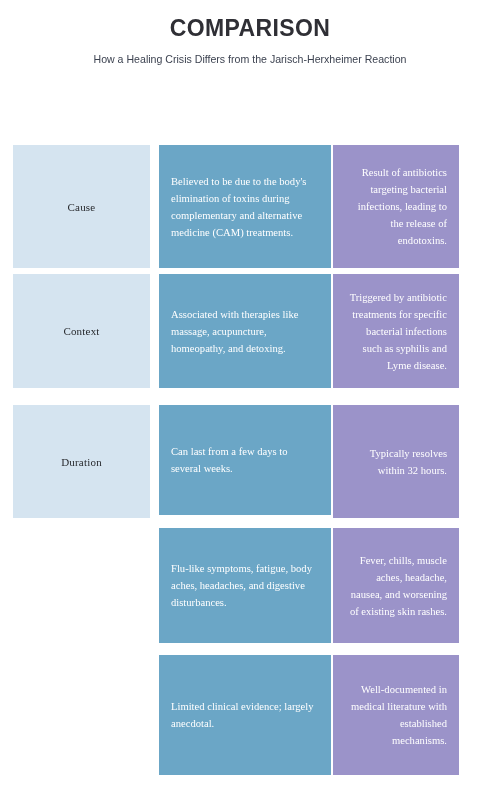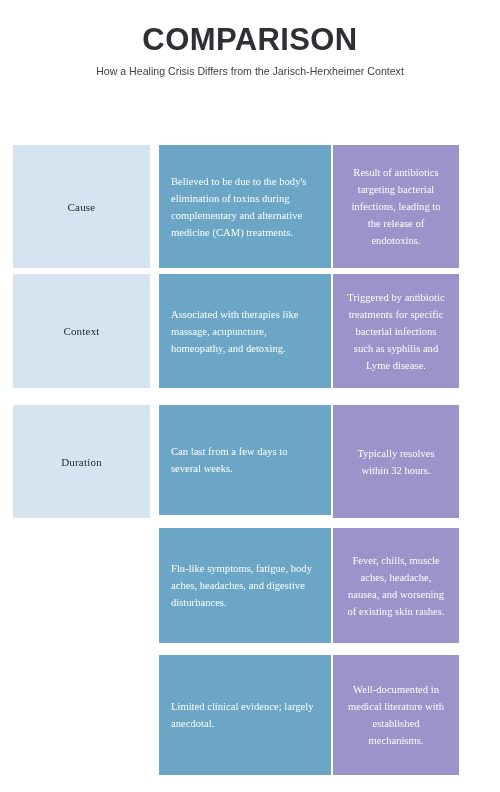--- a/index.html
+++ b/index.html
@@ -28,26 +28,25 @@
   .title-block {
     position: absolute;
     top: 10px;
     left: 0;
     width: 500px;
     text-align: center;
   }
 
   .main-title {
     font-family: "Liberation Sans", "DejaVu Sans", sans-serif;
-    font-size: 31px;
+    font-size: 23px;
     font-weight: bold;
     letter-spacing: 0.4px;
     color: #2f2f35;
     line-height: 36px;
-    margin-top: 12px;
   }
 
   .sub-title {
     font-family: "Liberation Sans", "DejaVu Sans", sans-serif;
     font-size: 10.6px;
     font-weight: normal;
     color: #3c4250;
     line-height: 16px;
     margin-top: 5px;
   }
@@ -153,31 +152,31 @@
   }
 
   .cell-purple {
     left: 333px;
     width: 126px;
     background: #9b93c9;
     color: #ffffff;
     font-size: 10.6px;
     line-height: 17px;
     padding: 0 12px;
-    text-align: center;
+    text-align: right;
   }
 </style>
 </head>
 <body>
 
 <div class="page">
 
   <div class="title-block">
     <div class="main-title">COMPARISON</div>
-    <div class="sub-title">How a Healing Crisis Differs from the Jarisch-Herxheimer Context</div>
+    <div class="sub-title">How a Healing Crisis Differs from the Jarisch-Herxheimer Reaction</div>
   </div>
 
 
   <div class="table" id="table-body">
       <div class="row" style="position: absolute; top: 0px; left: 0px; height: 123px;">
         <div class="cell cell-aspect" style="height: 123px;">Cause</div>
         <div class="cell cell-blue" style="height: 123px;">Believed to be due to the body's elimination of toxins during complementary and alternative medicine (CAM) treatments.</div>
         <div class="cell cell-purple" style="height: 123px;">Result of antibiotics targeting bacterial infections, leading to the release of endotoxins.</div>
       </div>
       <div class="row" style="position: absolute; top: 129px; left: 0px; height: 114px;">

